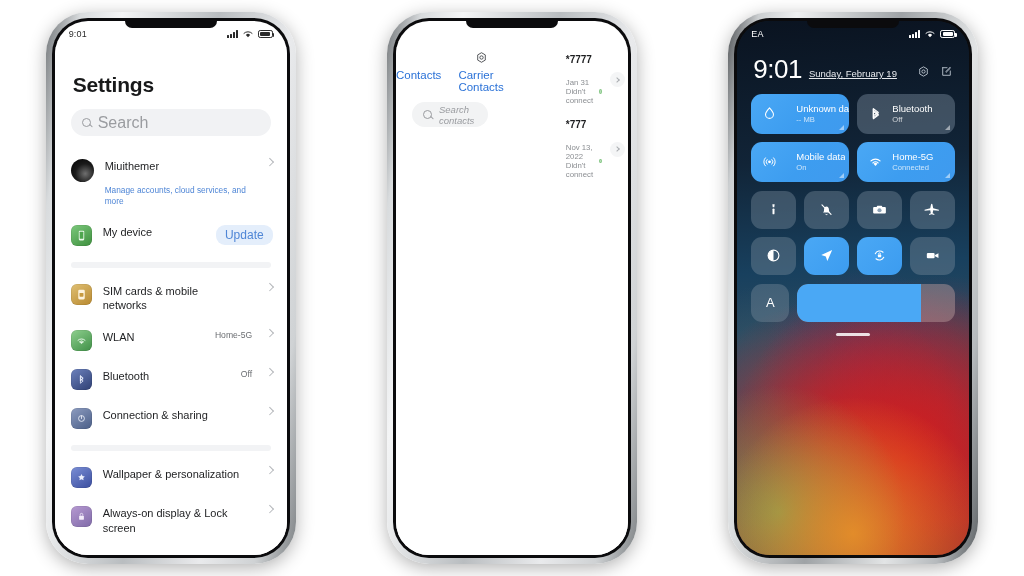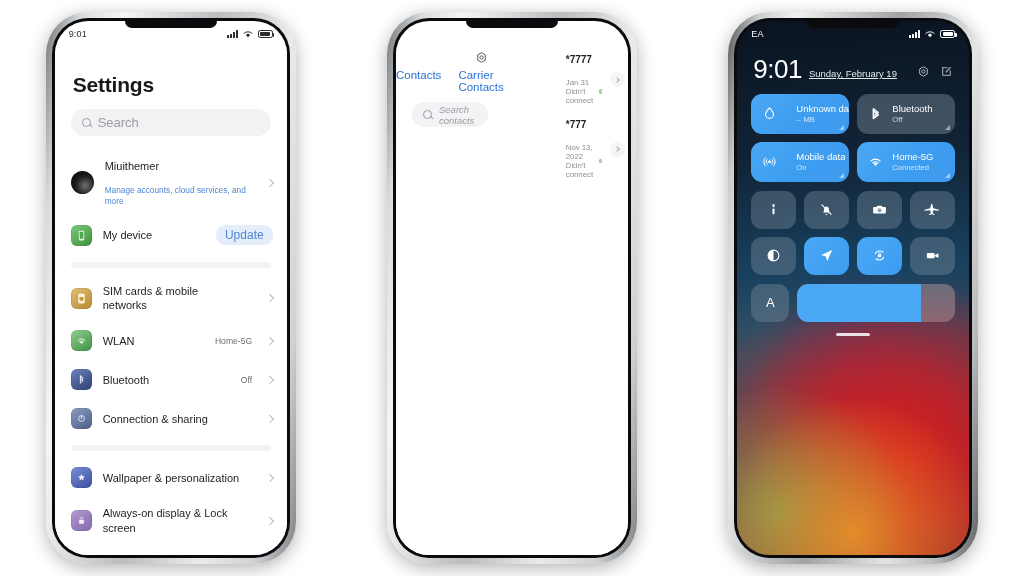--- a/index.html
+++ b/index.html
@@ -61,25 +61,25 @@
   .batt::after { content:""; position:absolute; right:-2.6px; top:2px; width:1.6px; height:3.5px; background: currentColor; border-radius:0 1px 1px 0;}
   .batt i { position:absolute; inset:1.2px; background: currentColor; border-radius:1px; display:block;}
 
   
   .s-body { padding: 0 0 0 0; height: calc(100% - 26px); background: #fff; position: relative; }
   .s-title { font-size: 21px; font-weight: 700; color: #18191a; padding: 26px 18px 12px; letter-spacing: -.2px; }
   .s-search {
     margin: 0 16px 14px; height: 27px; background: #f1f2f4; border-radius: 14px;
     display: flex; align-items: center; gap: 7px; padding: 0 11px;
   }
-  .s-search span.ph { font-size: 13px; color: #9a9ca0; }
+  .s-search span.ph { font-size: 16px; color: #9a9ca0; }
   .mag { width: 9px; height: 9px; border: 1.3px solid #9a9ca0; border-radius: 50%; position: relative; flex:0 0 auto;}
   .mag::after { content:""; position:absolute; width:3.6px; height:1.3px; background:#9a9ca0; right:-3px; bottom:0px; transform: rotate(45deg); border-radius:1px;}
   .s-row {
-    display: flex; align-items: center; gap: 11px; padding: 9px 14px 9px 16px; min-height: 36px;
+    display: flex; align-items: flex-start; gap: 11px; padding: 9px 14px 9px 16px; min-height: 36px;
   }
   .s-ico { width: 21px; height: 21px; border-radius: 6px; flex: 0 0 auto; position: relative;
            box-shadow: inset 0 0 0 .6px rgba(0,0,0,.12); display:flex; align-items:center; justify-content:center;}
   .s-ico svg { width: 13px; height: 13px; }
   .s-avatar { width: 23px; height: 23px; border-radius: 50%; flex:0 0 auto;
               background: radial-gradient(circle at 62% 64%, #6f6f6f 0%, #1b1b1b 48%, #000 100%); }
   .s-text { flex: 1 1 auto; min-width: 0; }
   .s-lbl { font-size: 11px; color: #1d1e20; line-height: 1.3; }
   .s-sub { font-size: 8.3px; color: #4f86d6; line-height: 1.3; margin-top: 12px; }
   .s-val { font-size: 8.6px; color: #6b6e72; margin-right: 4px; white-space: nowrap;}

